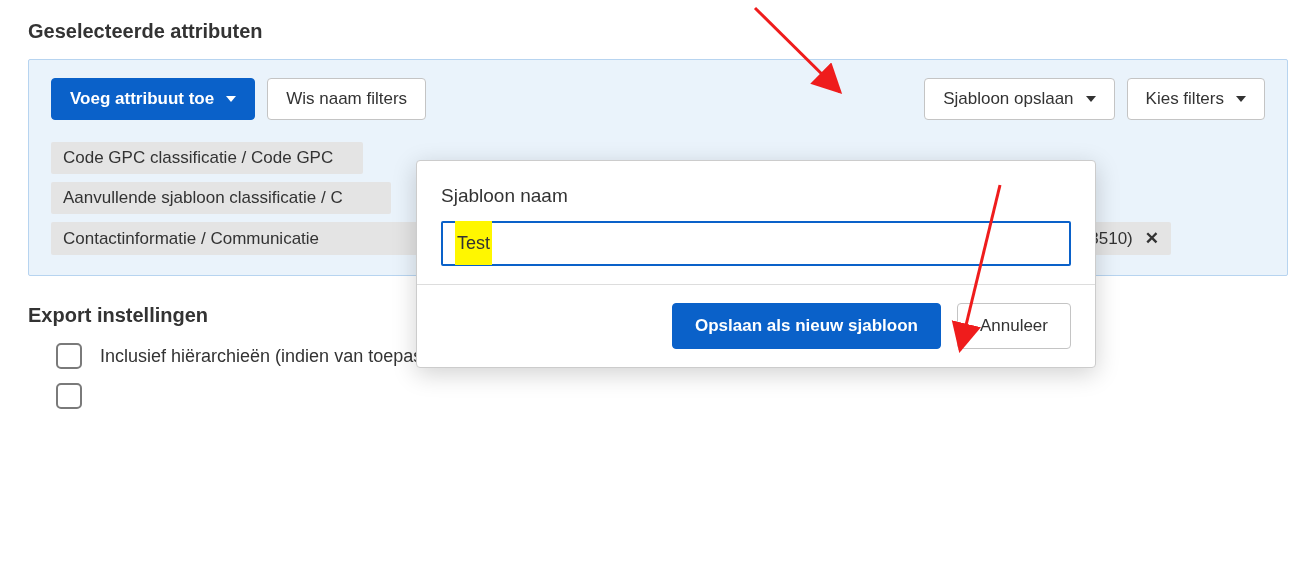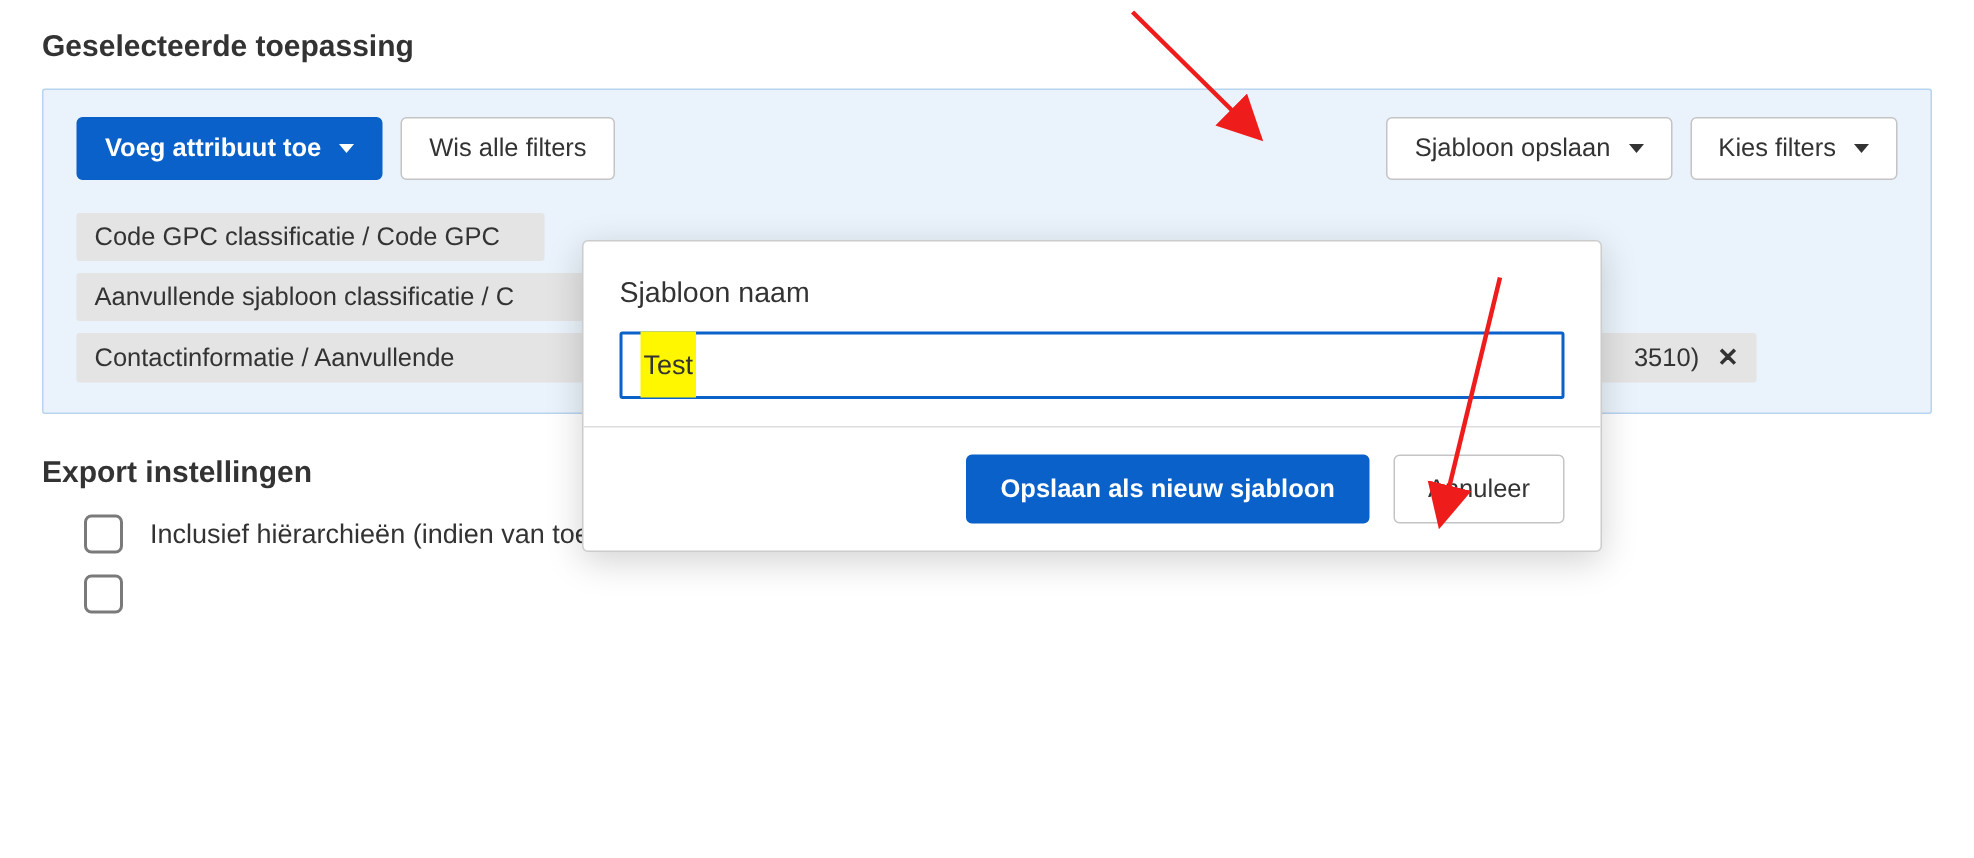--- a/index.html
+++ b/index.html
@@ -99,21 +99,21 @@
     border: 2px solid #7a7a7a;
     border-radius: 5px;
     background: #fff;
     cursor: pointer;
   }
 
   
   .popover {
     position: absolute;
     top: 160px;
-    left: 388px;
+    left: 416px;
     width: 680px;
     background: #fff;
     border: 1px solid #ccc;
     border-radius: 4px;
     box-shadow: 0 6px 24px rgba(0,0,0,0.18);
     z-index: 5;
   }
   .popover-body {
     padding: 24px 24px 18px 24px;
   }
@@ -148,51 +148,51 @@
     position: absolute;
     top: 0; left: 0;
     width: 1316px; height: 572px;
     pointer-events: none;
     z-index: 20;
   }
 </style>
 </head>
 <body>
 
-<h3 class="section-title">Geselecteerde toepassing</h3>
+<h3 class="section-title">Geselecteerde attributen</h3>
 
 <div class="panel">
   <div class="row">
     <button class="btn primary">
       <span>Voeg attribuut toe</span>
       <span class="caret"></span>
     </button>
     <button class="btn">
-      <span>Wis alle filters</span>
+      <span>Wis naam filters</span>
     </button>
     <div class="spacer"></div>
     <button class="btn">
       <span>Sjabloon opslaan</span>
       <span class="caret"></span>
     </button>
     <button class="btn">
       <span>Kies filters</span>
       <span class="caret"></span>
     </button>
   </div>
 
   <div class="pill-list">
     <div class="pill" style="width:312px;">
       <span>Code GPC classificatie / Code GPC</span>
     </div>
     <div class="pill" style="width:340px;">
       <span>Aanvullende sjabloon classificatie / C</span>
     </div>
     <div class="pill" style="width:1120px; justify-content:space-between;">
-      <span>Contactinformatie / Aanvullende</span>
+      <span>Contactinformatie / Communicatie</span>
       <span style="display:flex; align-items:center; gap:6px;">
         <span>3510)</span>
         <span class="close-x">✕</span>
       </span>
     </div>
   </div>
 </div>
 
 <div class="settings">
   <h3 class="section-title">Export instellingen</h3>

